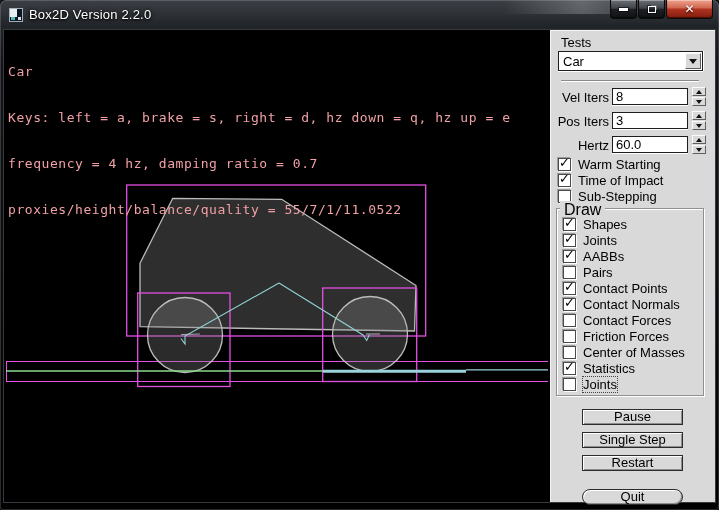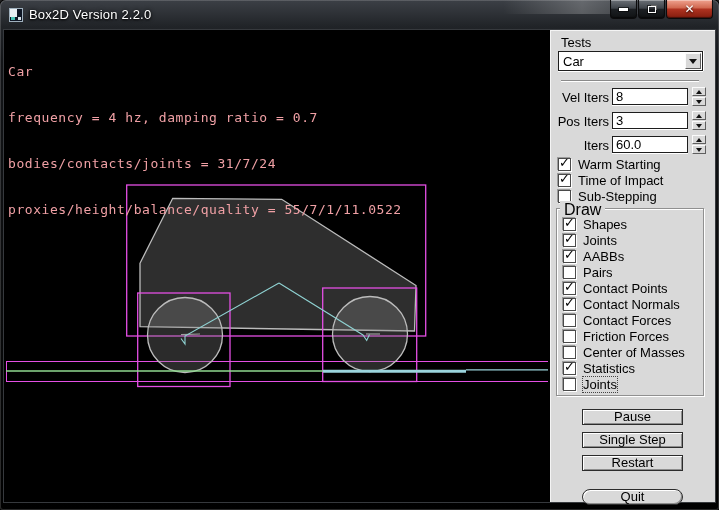--- a/index.html
+++ b/index.html
@@ -145,22 +145,22 @@
           <polyline points="275,253 359,305 362.7,310.5 365.5,304.5"></polyline>
         </g>
 
         <line x1="2" y1="341" x2="319" y2="341" stroke="#8FD88F" stroke-width="1.4"></line>
         <line x1="319" y1="341.3" x2="462" y2="341.3" stroke="#9AD3DC" stroke-width="3"></line>
         <line x1="462" y1="339.8" x2="544" y2="339.8" stroke="#9AD3DC" stroke-width="1.3"></line>
       </svg>
 
       <div class="overlay">
         <div>Car</div>
+        <div>Keys: left = a, brake = s, right = d, hz down = q, hz up = e</div>
         <div>frequency = 4 hz, damping ratio = 0.7</div>
-        <div>bodies/contacts/joints = 31/7/24</div>
         <div>proxies/height/balance/quality = 55/7/1/11.0522</div>
       </div>
     </div>
 
     <div class="panel">
 
       <div class="plabel" style="left:10px;top:4px;">Tests</div>
 
       <div class="listbox">
         <span class="lb-text">Car</span>
@@ -186,21 +186,21 @@
       <input class="spin-input" style="top: 81px;" value="3">
       <div class="spinner" style="top:80px;">
         <span class="spin-btn">
             <span class="tri-up-s"></span>
           </span>
         <span class="spin-btn">
             <span class="tri-dn-s"></span>
           </span>
       </div>
 
-      <div class="spin-label" style="top:107px;">Iters</div>
+      <div class="spin-label" style="top:107px;">Hertz</div>
       <input class="spin-input" style="top: 105px;" value="60.0">
       <div class="spinner" style="top:104px;">
         <span class="spin-btn">
             <span class="tri-up-s"></span>
           </span>
         <span class="spin-btn">
             <span class="tri-dn-s"></span>
           </span>
       </div>
 

